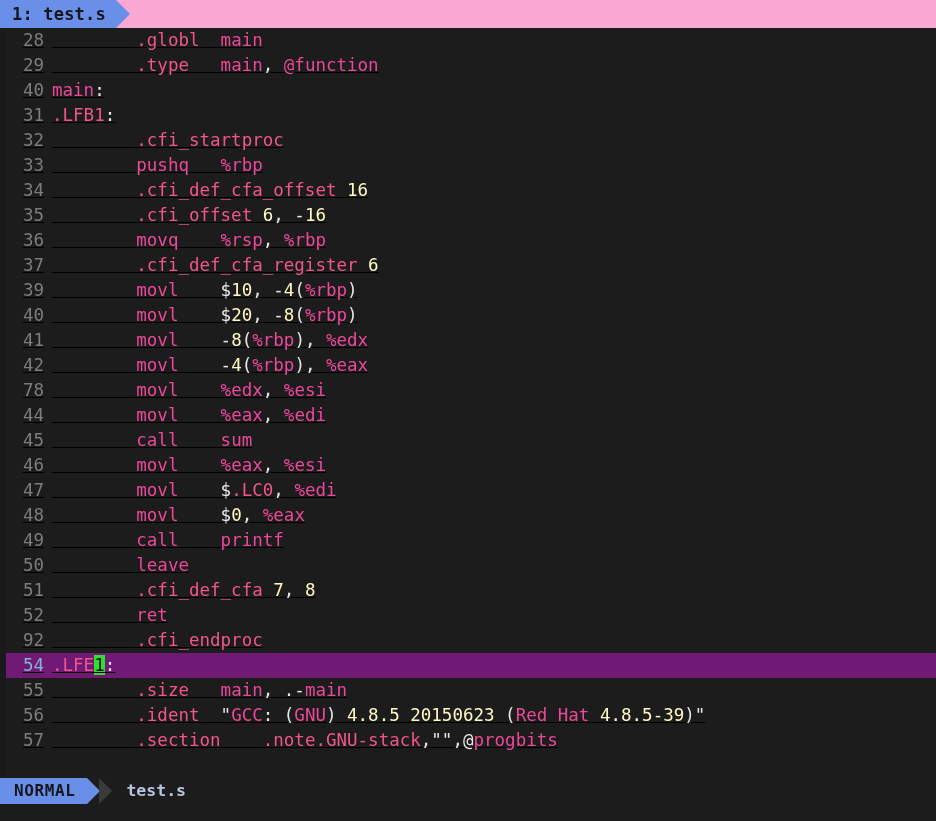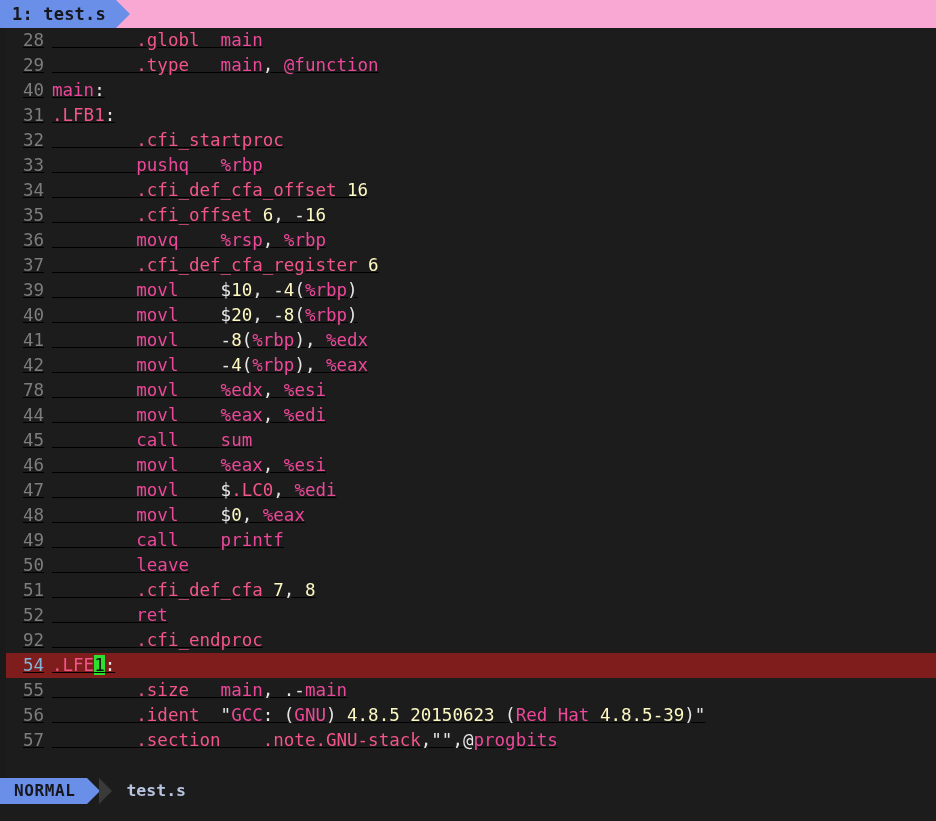--- a/index.html
+++ b/index.html
@@ -54,21 +54,21 @@
     width: 6px;
     background: #1a1a1a;
   }
   .line {
     display: flex;
     height: 25px;
     align-items: flex-start;
     white-space: pre;
     text-decoration: underline;
   }
-  .line.cursorline { background: #7f1d1d; }
+  .line.cursorline { background: #701a75; }
   .lnum {
     width: 44px;
     text-align: right;
     color: #7d7d7d;
     padding-right: 8px;
     flex: 0 0 auto;
     font-size: 17.5px;
   }
   .line.cursorline .lnum {
     color: #80b5d6;

